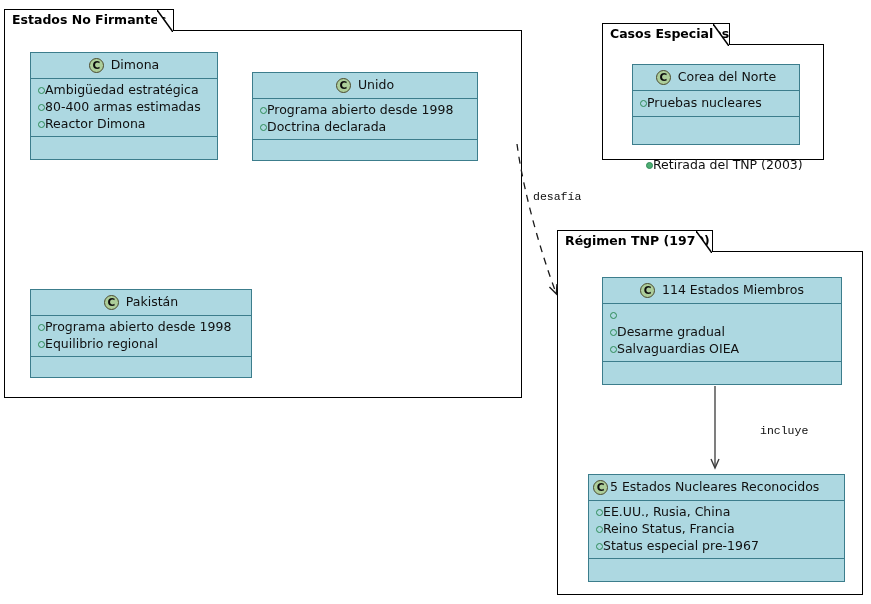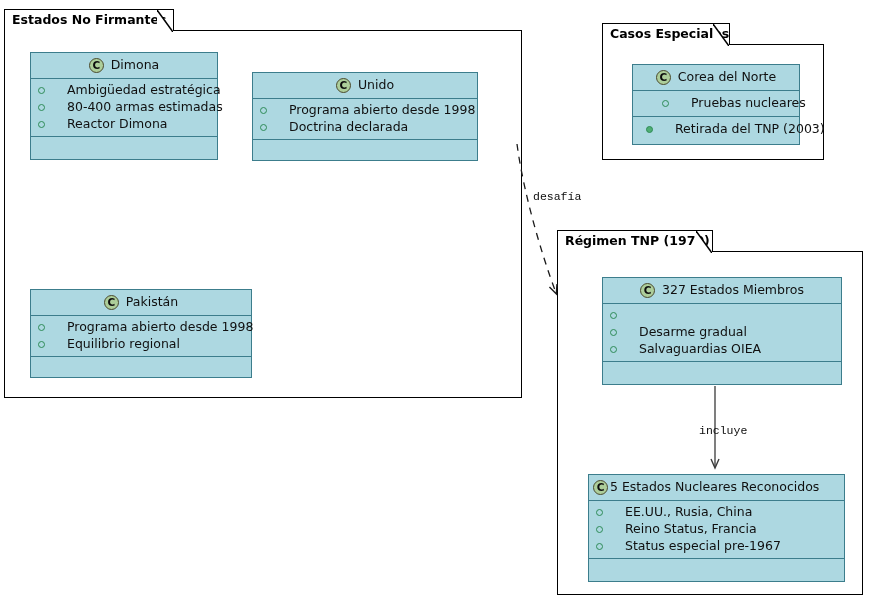--- a/index.html
+++ b/index.html
@@ -105,21 +105,21 @@
   .sep {
     height: 0;
     border-top: 1px solid #3c7d8c;
   }
   .uclass-body {
     padding: 3px 0 3px 0;
   }
   .attr {
     display: flex;
     align-items: center;
-    gap: 22px;
+    gap: 0;
     height: 17px;
     padding-left: 7px;
     font-size: 12.5px;
     color: #101010;
     white-space: nowrap;
     line-height: 1;
   }
   .bullet {
     width: 7px;
     height: 7px;
@@ -250,28 +250,28 @@
       </span>
     </div>
     <div class="pkg-body" style="top:21px; width:222px; height:116px;"></div>
 
     <div class="uclass" style="left:30px; top:41px; width:168px; height:81px;">
       <div class="uclass-title">
         <span class="cicon">C</span>
         <span>Corea del Norte</span>
       </div>
       <div class="sep"></div>
-      <div class="uclass-body" style="padding:4px 0;margin-left:22px;">
+      <div class="uclass-body" style="padding:4px 0;">
         <div class="attr">
           <span class="bullet"></span>
           <span>Pruebas nucleares</span>
         </div>
       </div>
       <div class="sep"></div>
-      <div class="uclass-body" style="padding:4px 6px;">
+      <div class="uclass-body" style="padding:4px 6px;margin-top:36px;">
         <div class="attr">
           <span class="bullet filled"></span>
           <span>Retirada del TNP (2003)</span>
         </div>
       </div>
     </div>
   </div>
 
   <div class="package" style="left:557px; top:230px; width:306px; height:365px;">
     <div class="pkg-tab" style="width:156px;">
@@ -281,21 +281,21 @@
           <path d="M0,0 L16,22 L16,22 L0,22 Z" fill="#ffffff"></path>
           <path d="M0,0 L16,22" stroke="#000000" stroke-width="1.6" fill="none"></path>
         </svg>
       </span>
     </div>
     <div class="pkg-body" style="top:21px; width:306px; height:344px;"></div>
 
     <div class="uclass" style="left:45px; top:47px; width:240px; height:108px;">
       <div class="uclass-title">
         <span class="cicon">C</span>
-        <span>327 Estados Miembros</span>
+        <span>114 Estados Miembros</span>
       </div>
       <div class="sep"></div>
       <div class="uclass-body">
         <div class="attr">
           <span class="bullet"></span>
         </div>
         <div class="attr">
           <span class="bullet"></span>
           <span>Desarme gradual</span>
         </div>
@@ -342,15 +342,15 @@
         <path d="M1,1 L10,5 L1,9" fill="none" stroke="#3a3a3a" stroke-width="1.4"></path>
       </marker>
     </defs>
 
     <path d="M517,144 C523,190 540,250 556,293" fill="none" stroke="#1a1a1a" stroke-width="1.3" stroke-dasharray="7,6" marker-end="url(#arrowOpen)"></path>
 
     <path d="M715,386 L715,467" fill="none" stroke="#3a3a3a" stroke-width="1.3" marker-end="url(#arrowSolid)"></path>
   </svg>
 
   <div class="edge-label" style="left:533px; top:191px;">desafía</div>
-  <div class="edge-label" style="left:699px; top:425px;">incluye</div>
+  <div class="edge-label" style="left:760px; top:425px;">incluye</div>
 
 </div>
 
 </body></html>

